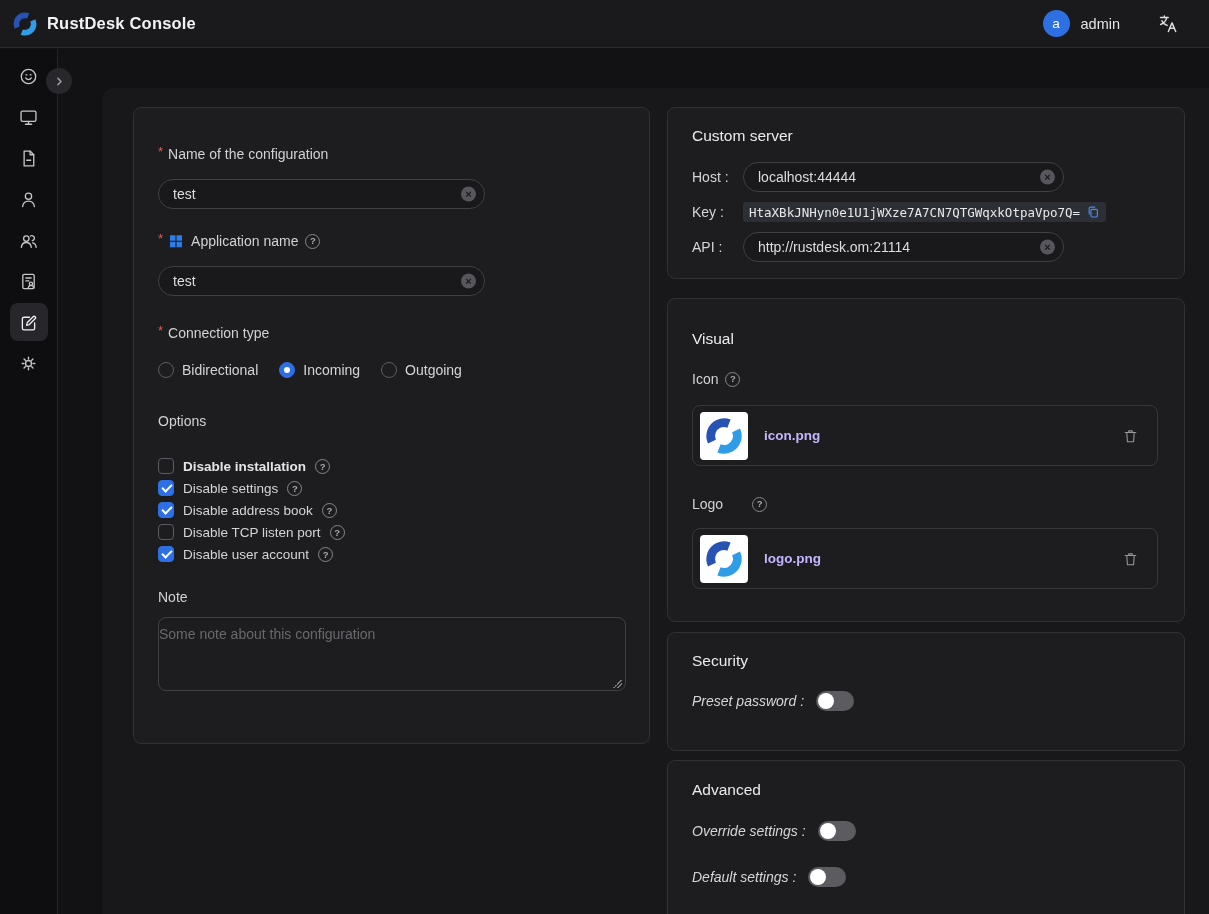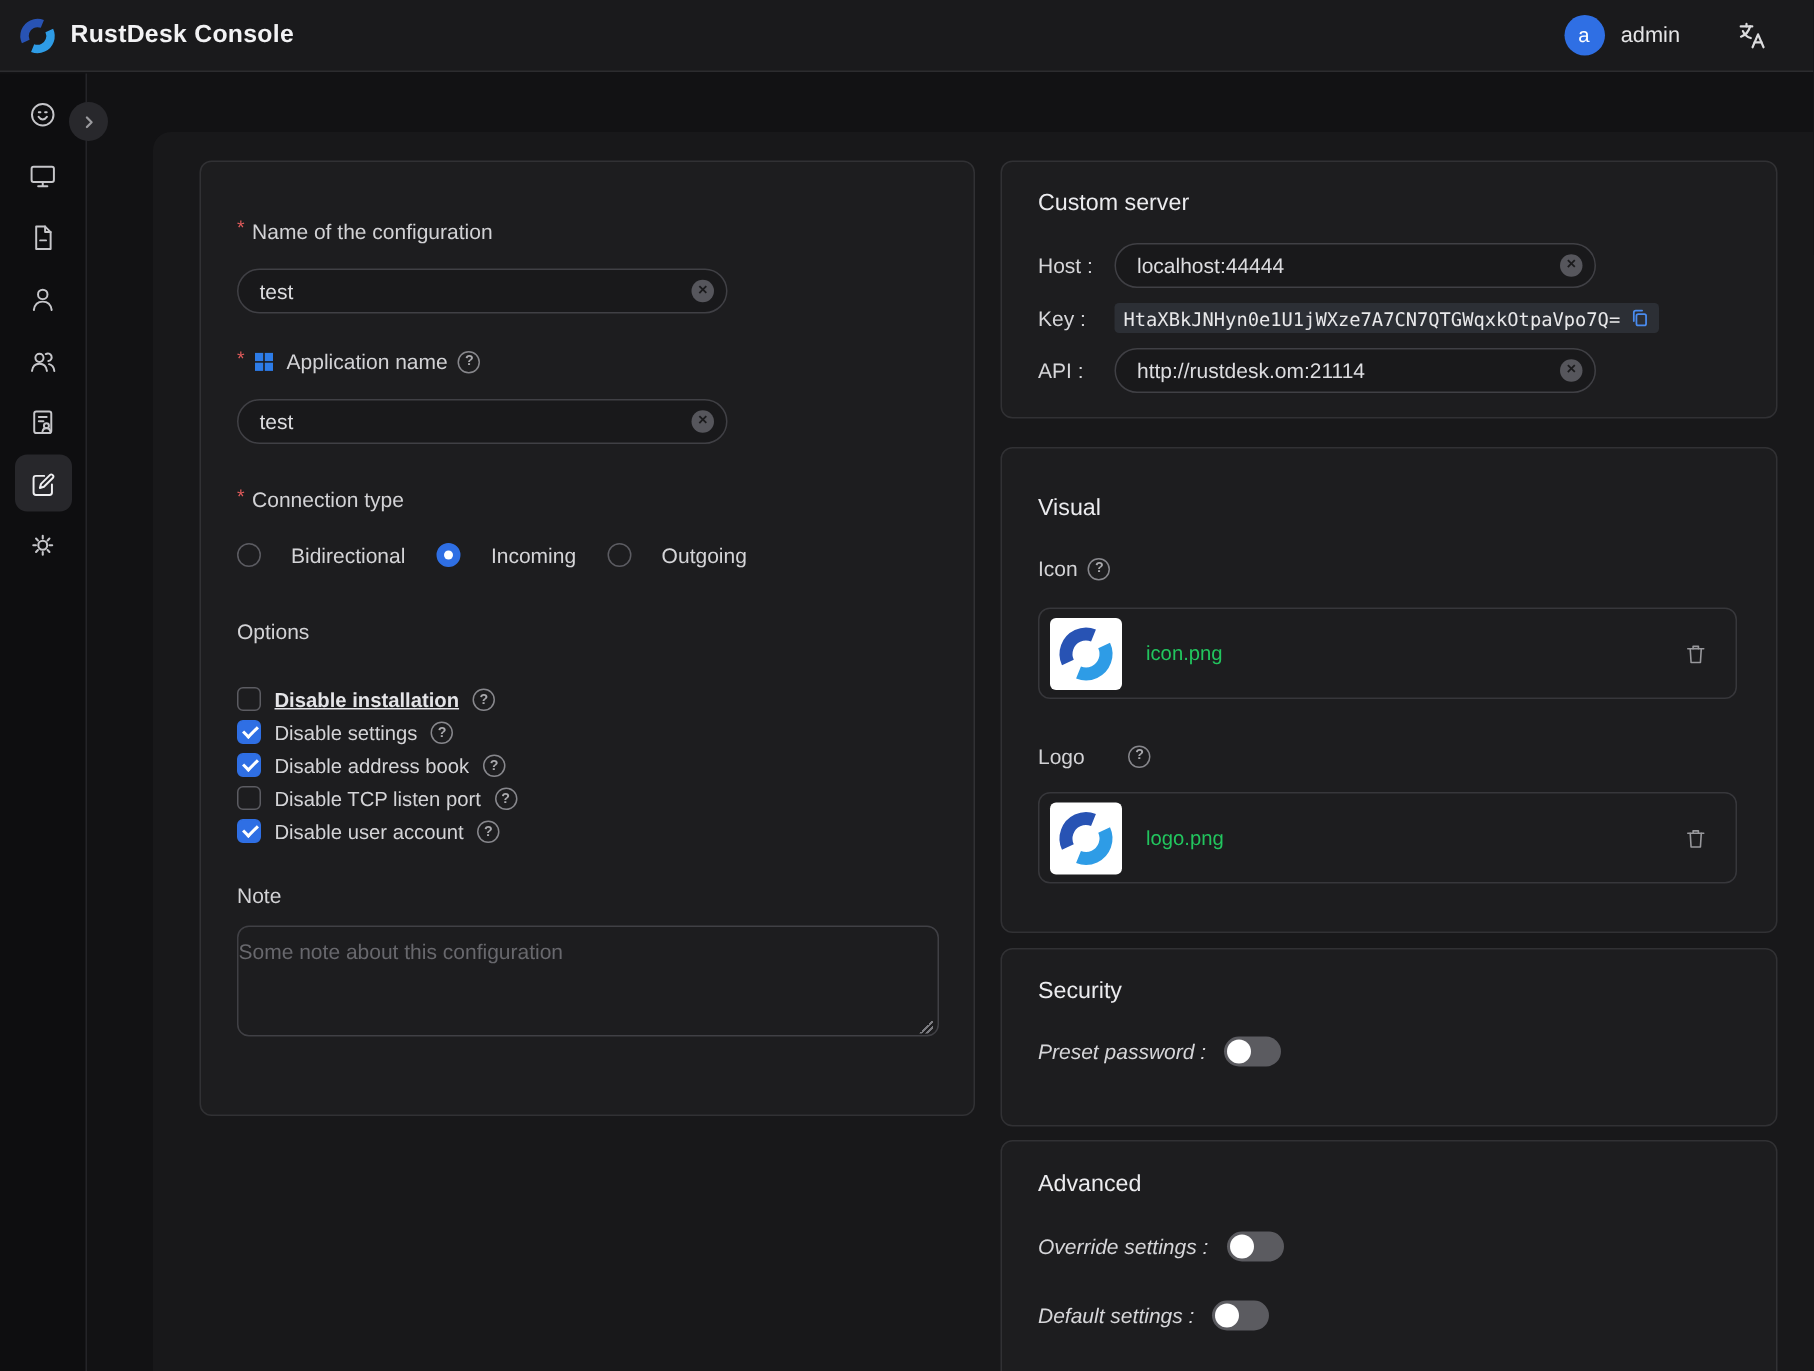--- a/index.html
+++ b/index.html
@@ -86,27 +86,27 @@
   }
   .clear-btn {
     position:absolute; right:9px; top:50%; transform:translateY(-50%);
     width:15px; height:15px; border-radius:50%; background:#56565c;
     display:flex; align-items:center; justify-content:center;
     color:#1a1a1c; font-size:11px; font-weight:700; cursor:pointer; line-height:1;
   }
   .clear-btn::after { content:"×"; margin-top:-1px; }
 
   .radio-row { display:flex; align-items:center; gap:21px; height:17px; }
-  .radio-opt { display:flex; align-items:center; gap:20px; font-size:14px; color:#d4d4d7; cursor:pointer; }
+  .radio-opt { display:flex; align-items:center; gap:8px; font-size:14px; color:#d4d4d7; cursor:pointer; }
   .radio { width:16px; height:16px; border-radius:50%; border:1.5px solid #5c5c62; position:relative; flex-shrink:0; }
   .radio.checked { background:#2f6fe4; border-color:#2f6fe4; }
   .radio.checked::after { content:""; position:absolute; inset:0; margin:auto; width:6px; height:6px; border-radius:50%; background:#fff; }
 
   .cb-row { display:flex; align-items:center; gap:9px; height:22px; font-size:13.5px; color:#d4d4d7; }
-  .cb-row.bold .cb-label { font-weight:700; color:#e4e4e7;text-decoration:underline; }
+  .cb-row.bold .cb-label { font-weight:700; color:#e4e4e7; }
   .checkbox { width:16px; height:16px; border-radius:4px; border:1.5px solid #5c5c62; flex-shrink:0; cursor:pointer; }
   .checkbox.checked { background:#2f6fe4; border-color:#2f6fe4; }
   .checkbox.checked::after {
     content:""; display:block; width:8px; height:4px;
     border-left:2px solid #fff; border-bottom:2px solid #fff;
     transform:rotate(-45deg); margin:3px 0 0 2.5px;
   }
 
   .note-wrap { position:relative; width:468px; }
   .note-wrap textarea {
@@ -154,21 +154,21 @@
   .v-row2 { margin-top:16px; }
   .upload-row {
     width:466px; height:61px; border:1px solid #37373b; border-radius:8px;
     display:flex; align-items:center; padding:0 18px 0 7px;
   }
   .thumb {
     width:48px; height:48px; background:#fff; border-radius:4px;
     display:flex; align-items:center; justify-content:center; flex-shrink:0;
   }
   .thumb svg { width:40px; height:40px; }
-  .file-link { margin-left:16px; font-size:13.5px; color:#22c55e; cursor:pointer; }
+  .file-link { margin-left:16px; font-size:13.5px; color:#c4b5fd; cursor:pointer;font-weight:bold; }
   .trash-btn { margin-left:auto; width:17px; height:18px; color:#98989c; cursor:pointer; }
   .trash-btn svg { width:17px; height:18px; }
 
   
   .toggle-row { display:flex; align-items:center; gap:12px; font-size:14px; color:#d6d6d9; height:20px;font-style:italic; }
   .sec-row  { margin-top:22px; }
   .adv-row1 { margin-top:23px; }
   .adv-row2 { margin-top:26px; }
   .toggle { width:38px; height:20px; border-radius:10px; background:#5b5b60; position:relative; cursor:pointer; flex-shrink:0; }
   .toggle::after { content:""; position:absolute; left:2px; top:2px; width:16px; height:16px; border-radius:50%; background:#fff; }

